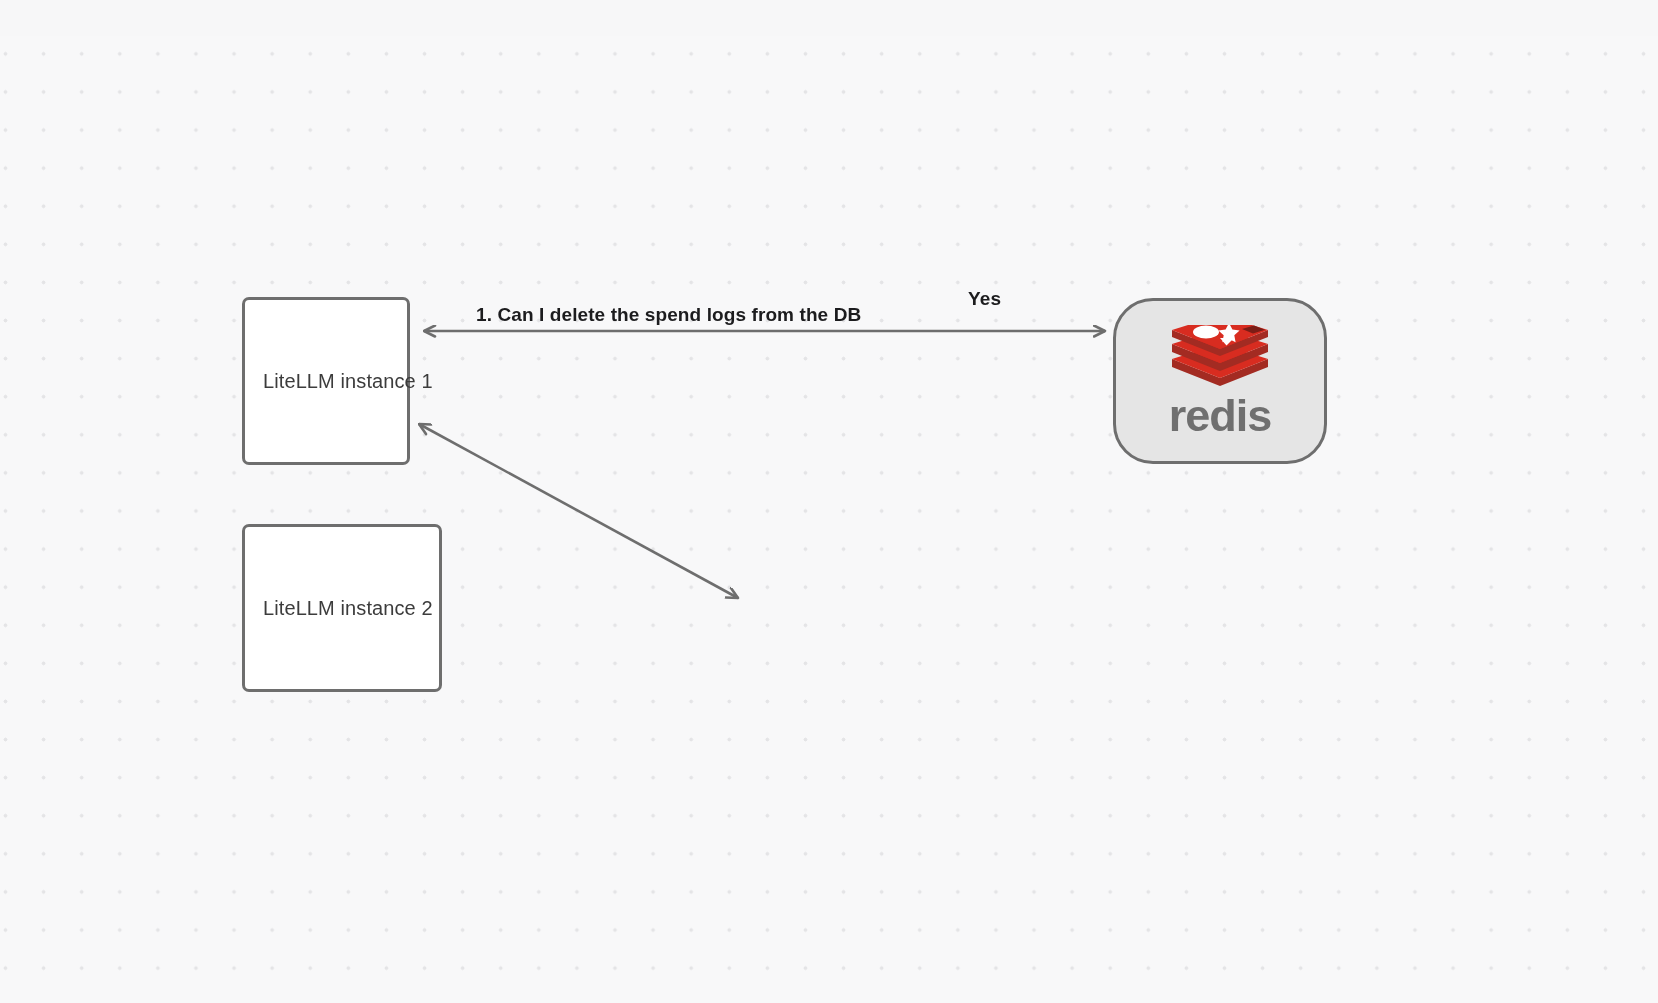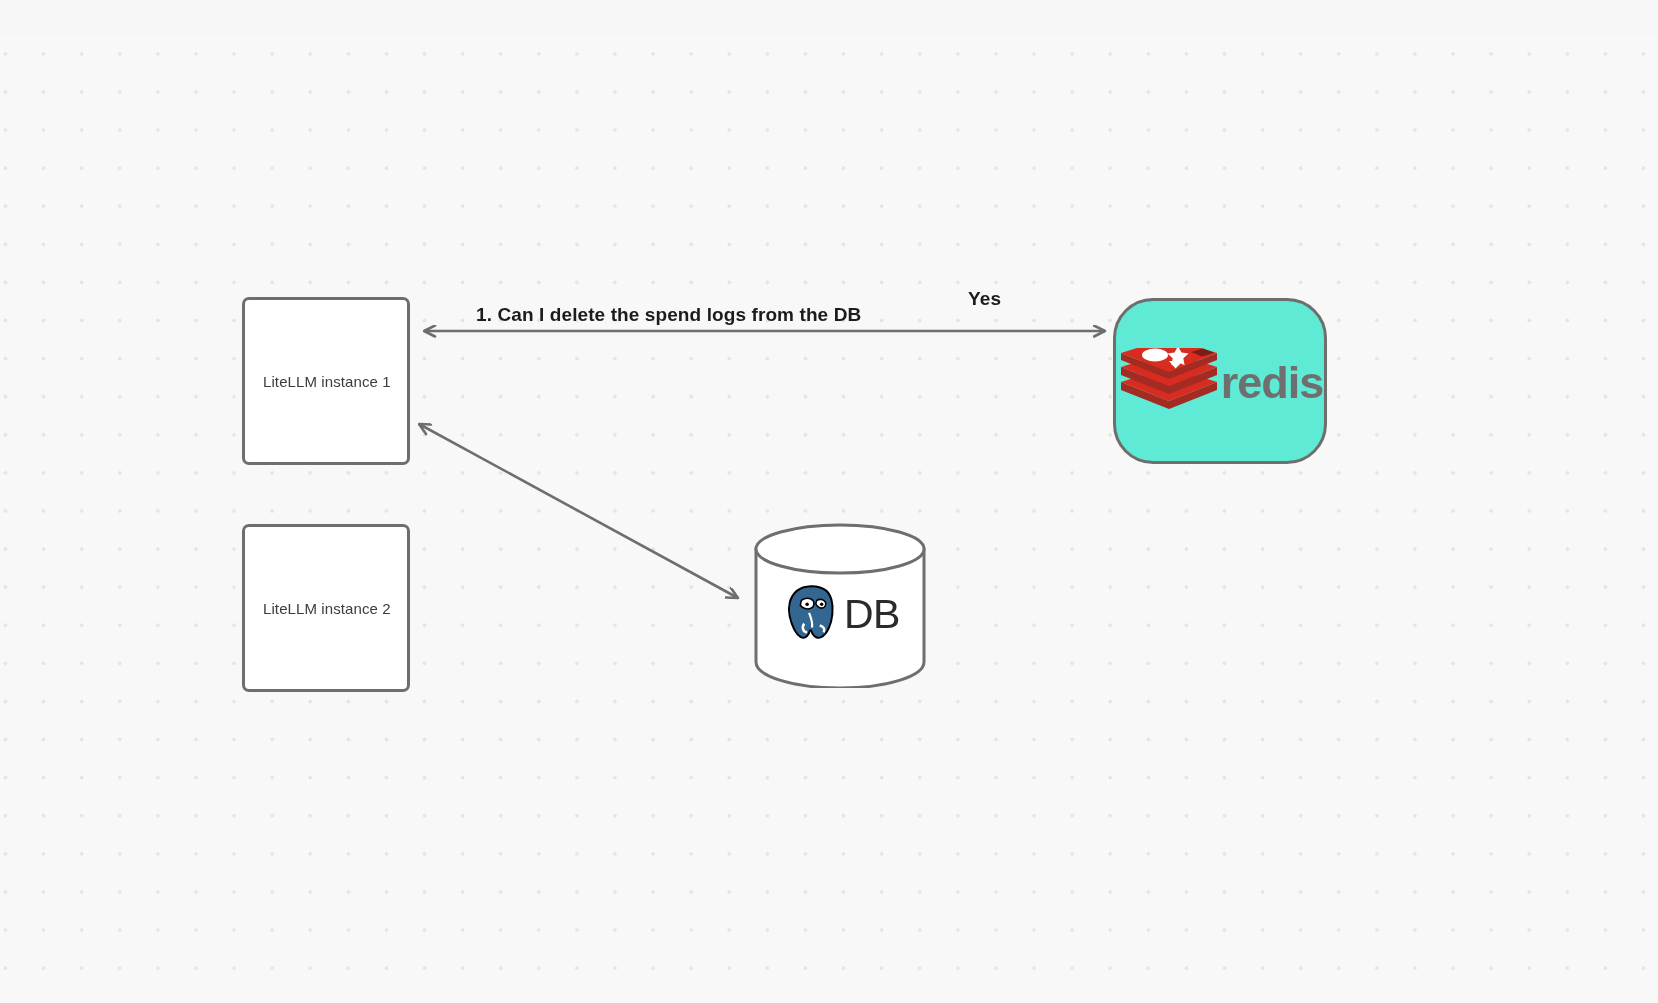--- a/index.html
+++ b/index.html
@@ -31,38 +31,38 @@
   .node-box {
     position: absolute;
     background: #ffffff;
     border: 3px solid #6e6e6e;
     border-radius: 7px;
     display: flex;
     align-items: center;
     box-sizing: border-box;
   }
   .node-box-label {
-    font-size: 15px;
+    font-size: 20px;
     color: #3c3c3c;
     padding-left: 18px;
     letter-spacing: 0.1px;
     white-space: nowrap;
   }
   #node-redis {
     position: absolute;
     left: 1113px;
     top: 262px;
     width: 214px;
     height: 166px;
-    background: #5eead4;
+    background: #e5e5e5;
     border: 3px solid #6e6e6e;
     border-radius: 40px;
     box-sizing: border-box;
     display: flex;
-    flex-direction: row;
+    flex-direction: column;
     align-items: center;
     justify-content: center;
   }
   #node-db {
     position: absolute;
     left: 753px;
     top: 487px;
     width: 174px;
     height: 165px;
   }
@@ -138,21 +138,21 @@
 
   <div class="edge-label" id="label-step1">1.  Can I delete the spend logs from the DB</div>
 
   <div class="edge-label" id="label-yes">Yes</div>
 
 
   <div class="node-box" id="node-litellm-1" style="left:242px; top:261px; width:168px; height:168px;">
     <span class="node-box-label">LiteLLM instance 1</span>
   </div>
 
-  <div class="node-box" id="node-litellm-2" style="left:242px; top:488px; width:168px; height:168px;">
+  <div class="node-box" id="node-litellm-2" style="left:242px; top:488px; width:200px; height:168px;">
     <span class="node-box-label">LiteLLM instance 2</span>
   </div>
 
 
   <div id="node-redis">
     <span>
       <svg width="104" height="62" viewBox="0 0 104 62" aria-hidden="true">
 
         <path d="M52 61 L4 42 L4 34 L52 53 L100 34 L100 42 Z" fill="#a32b22"></path>
         <path d="M52 53 L4 34 L52 19 L100 34 Z" fill="#d82c20"></path>
@@ -165,38 +165,14 @@
 
         <ellipse cx="38" cy="7" rx="13" ry="6.5" fill="#ffffff"></ellipse>
         <path d="M61 -2 l3.4 6.4 7.2 1.1 -5.3 4.8 1.3 7.0 -6.6 -3.4 -6.6 3.4 1.3 -7.0 -5.3 -4.8 7.2 -1.1 Z" fill="#ffffff"></path>
         <path d="M52 13 l14 0 -7.5 7.5 Z" fill="#ffffff"></path>
         <path d="M74 4 l12 -3.6 11 4.4 -12 3.8 Z" fill="#7b1d16"></path>
       </svg>
     </span>
     <div class="redis-word">redis</div>
   </div>
 
-  <div id="node-db">
-    <svg width="174" height="165" viewBox="0 0 174 165">
-      <path d="M3 26 L3 139 a84 26 0 0 0 168 0 L171 26 Z" fill="#ffffff" stroke="#6e6e6e" stroke-width="3"></path>
-      <ellipse cx="87" cy="26" rx="84" ry="24" fill="#ffffff" stroke="#6e6e6e" stroke-width="3"></ellipse>
-    </svg>
-    <div class="db-logo-row">
-      <span>
-        <svg width="62" height="62" viewBox="0 0 64 64" aria-hidden="true">
-          <g stroke="#000000" stroke-width="4.2" stroke-linejoin="round" stroke-linecap="round" fill="#336791">
-            <path d="M46 10 C39 5 25 5 18 11 C11 17 9 27 11 36 C13 45 17 54 22 57 C26 59 29 55 30 50 L33 50 C34 55 38 59 42 57 C48 54 52 44 53 34 C54 24 52 14 46 10 Z"></path>
-          </g>
-          <path d="M46 10 C39 5 25 5 18 11 C11 17 9 27 11 36 C13 45 17 54 22 57 C26 59 29 55 30 50 L33 50 C34 55 38 59 42 57 C48 54 52 44 53 34 C54 24 52 14 46 10 Z" fill="#336791"></path>
-          <path d="M22 20 C26 17 31 17 34 20 C36 23 35 27 32 28 C28 30 23 28 21 25 Z" fill="#ffffff" stroke="#000" stroke-width="1.6"></path>
-          <path d="M38 20 C41 18 45 19 47 22 C48 25 46 28 43 28 C40 28 37 25 37 23 Z" fill="#ffffff" stroke="#000" stroke-width="1.6"></path>
-          <circle cx="28" cy="24" r="1.8" fill="#000000"></circle>
-          <circle cx="43" cy="24" r="1.8" fill="#000000"></circle>
-          <path d="M30 33 C32 38 34 42 33 48" fill="none" stroke="#ffffff" stroke-width="2.2"></path>
-          <path d="M25 44 C22 48 24 53 28 53" fill="none" stroke="#ffffff" stroke-width="2.6"></path>
-          <path d="M41 46 C45 47 47 50 45 53" fill="none" stroke="#ffffff" stroke-width="2.6"></path>
-        </svg>
-      </span>
-      <span class="db-word">DB</span>
-    </div>
-  </div>
 
 </div>
 
 </body></html>

